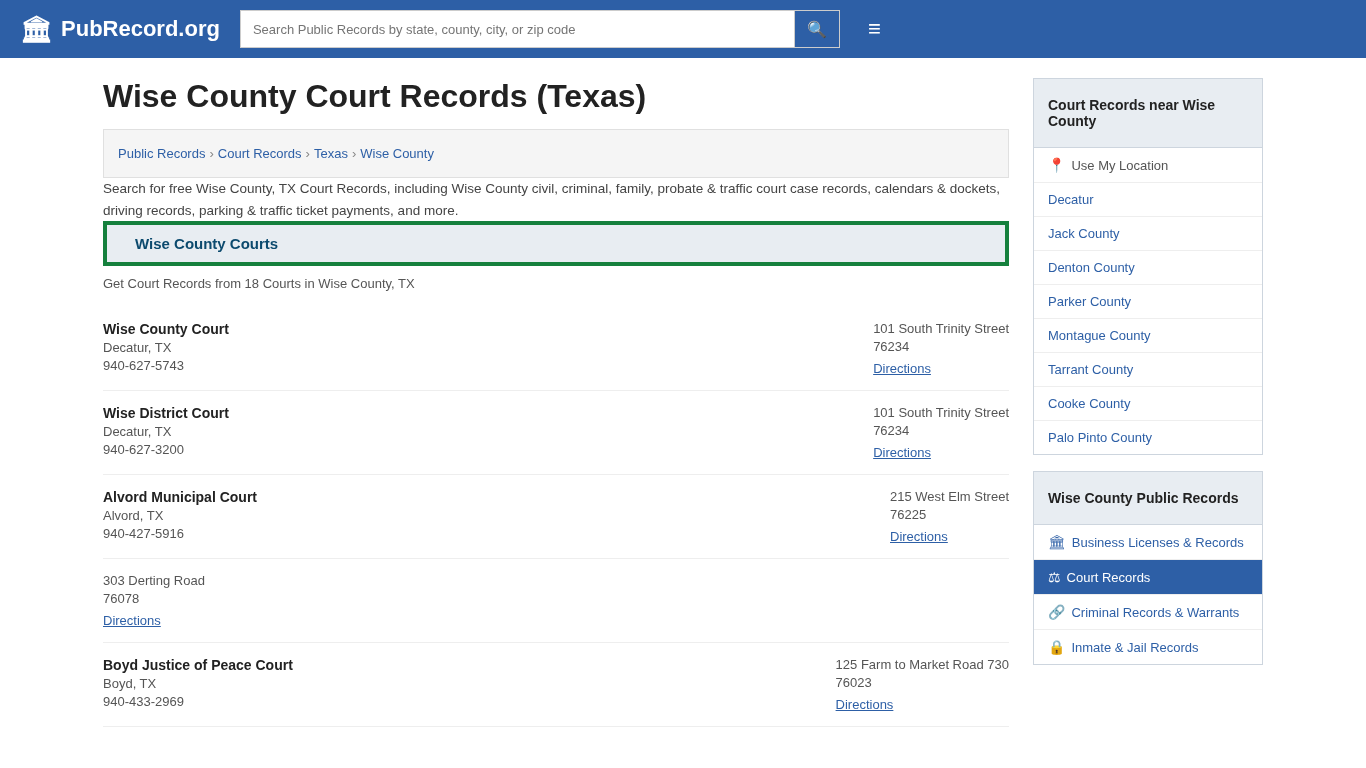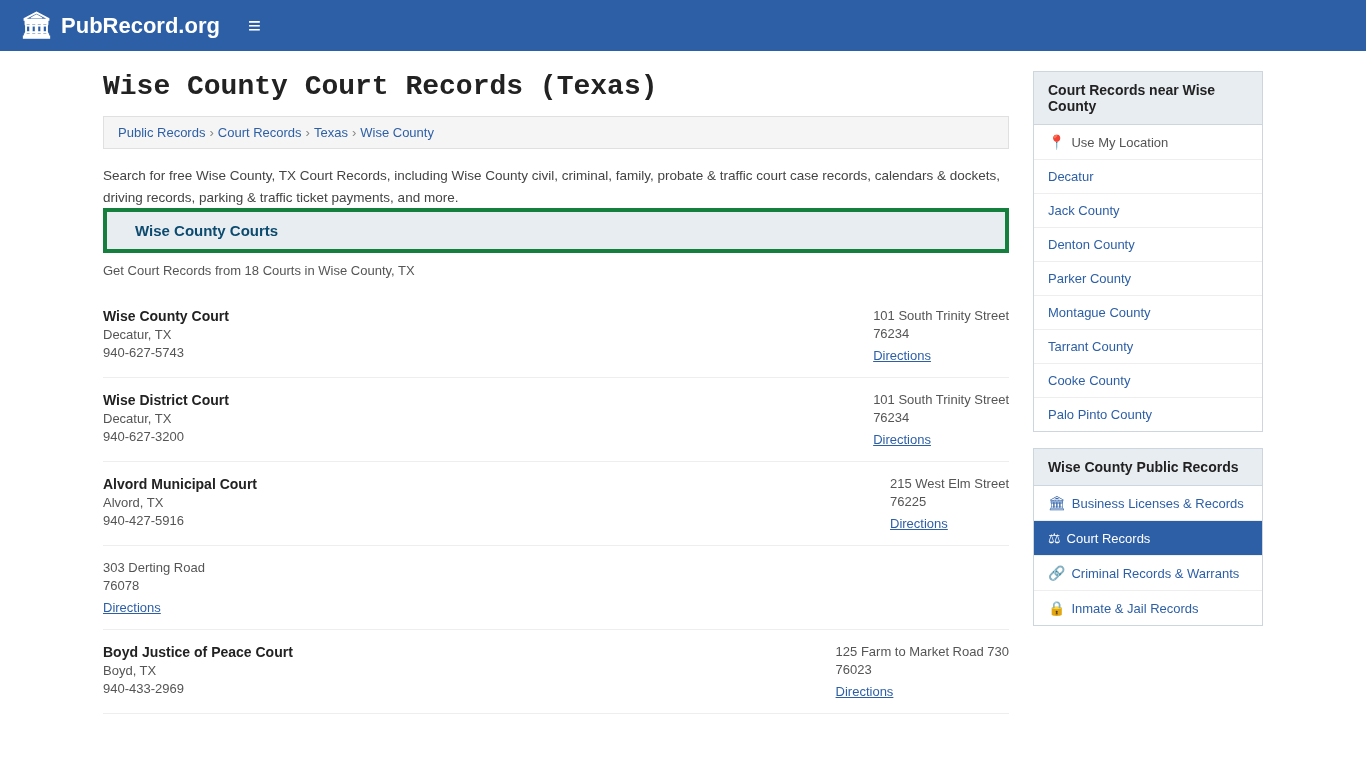--- a/index.html
+++ b/index.html
@@ -61,38 +61,37 @@
       margin: 0 auto;
       padding: 20px 20px;
       display: flex;
       gap: 24px;
     }
     .main-content { flex: 1; }
     .sidebar { width: 230px; flex-shrink: 0; }
 
     
     .page-title {
-      font-size: 28px;
+      font-size: 32px;
       font-weight: bold;
       margin-bottom: 14px;
       color: #222;
-      font-family: Liberation Mono, monospace;
     }
 
     
     .breadcrumb {
       background: #f5f5f5;
       border: 1px solid #e0e0e0;
-      padding: 8px 14px;
+      padding: 16px 14px;
       font-size: 13px;
       color: #555;
       display: flex;
       align-items: center;
       gap: 4px;
-      margin-bottom: 16px;
+      margin-bottom: 0;
     }
     .breadcrumb a { color: #2d5fa6; text-decoration: none; }
     .breadcrumb .sep { color: #888; }
 
     
     .description {
       font-size: 13.5px;
       color: #444;
       line-height: 1.6;
       margin-bottom: 0;
@@ -154,21 +153,21 @@
       cursor: pointer;
     }
 
     
     .sidebar-section {
       margin-bottom: 16px;
     }
     .sidebar-title {
       background: #e8edf2;
       border: 1px solid #cdd5de;
-      padding: 10px 14px;
+      padding: 18px 14px;
       font-size: 14px;
       font-weight: bold;
       color: #222;
       margin-bottom: 0;
     }
     .sidebar-list {
       list-style: none;
       border: 1px solid #cdd5de;
       border-top: none;
     }
@@ -196,20 +195,24 @@
     .sidebar-record-icon { font-size: 14px; }
   </style>
 </head>
 <body>
 
 <header class="header">
   <a class="logo" href="#">
     <span class="logo-icon">🏛</span>
     <span>PubRecord.org</span>
   </a>
+  <div class="search-bar">
+    <input type="text" placeholder="Search Public Records by state, county, city, or zip code" style="">
+    <button>🔍</button>
+  </div>
   <span class="menu-icon">≡</span>
 </header>
 
 <div class="container">
 
   <div class="main-content">
 
     <h1 class="page-title">Wise County Court Records (Texas)</h1>
 
     <nav class="breadcrumb">

